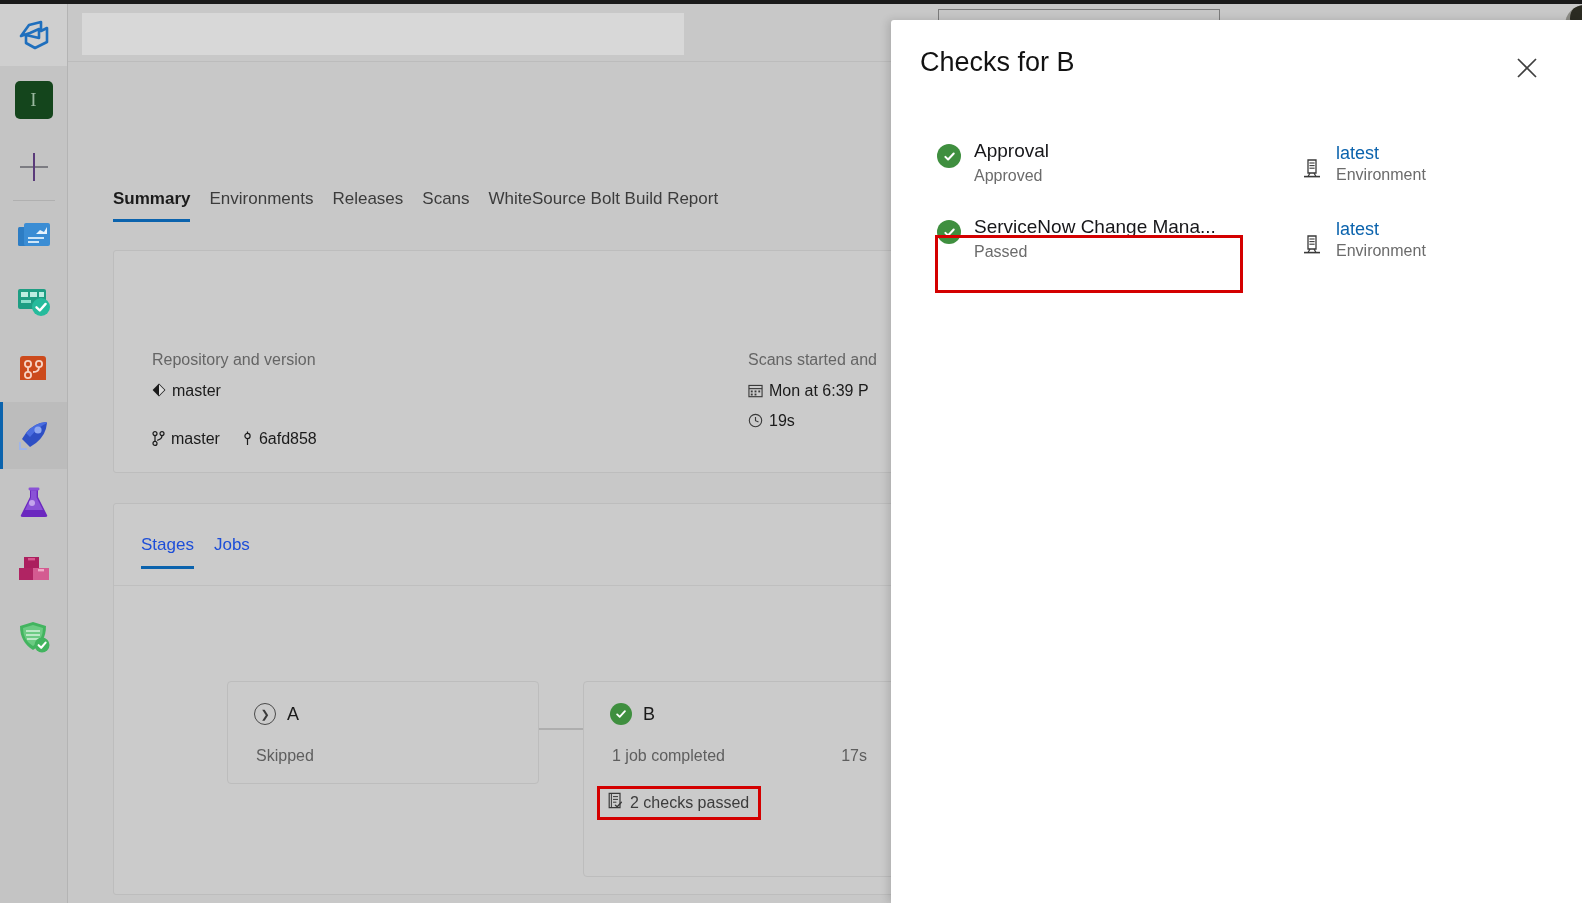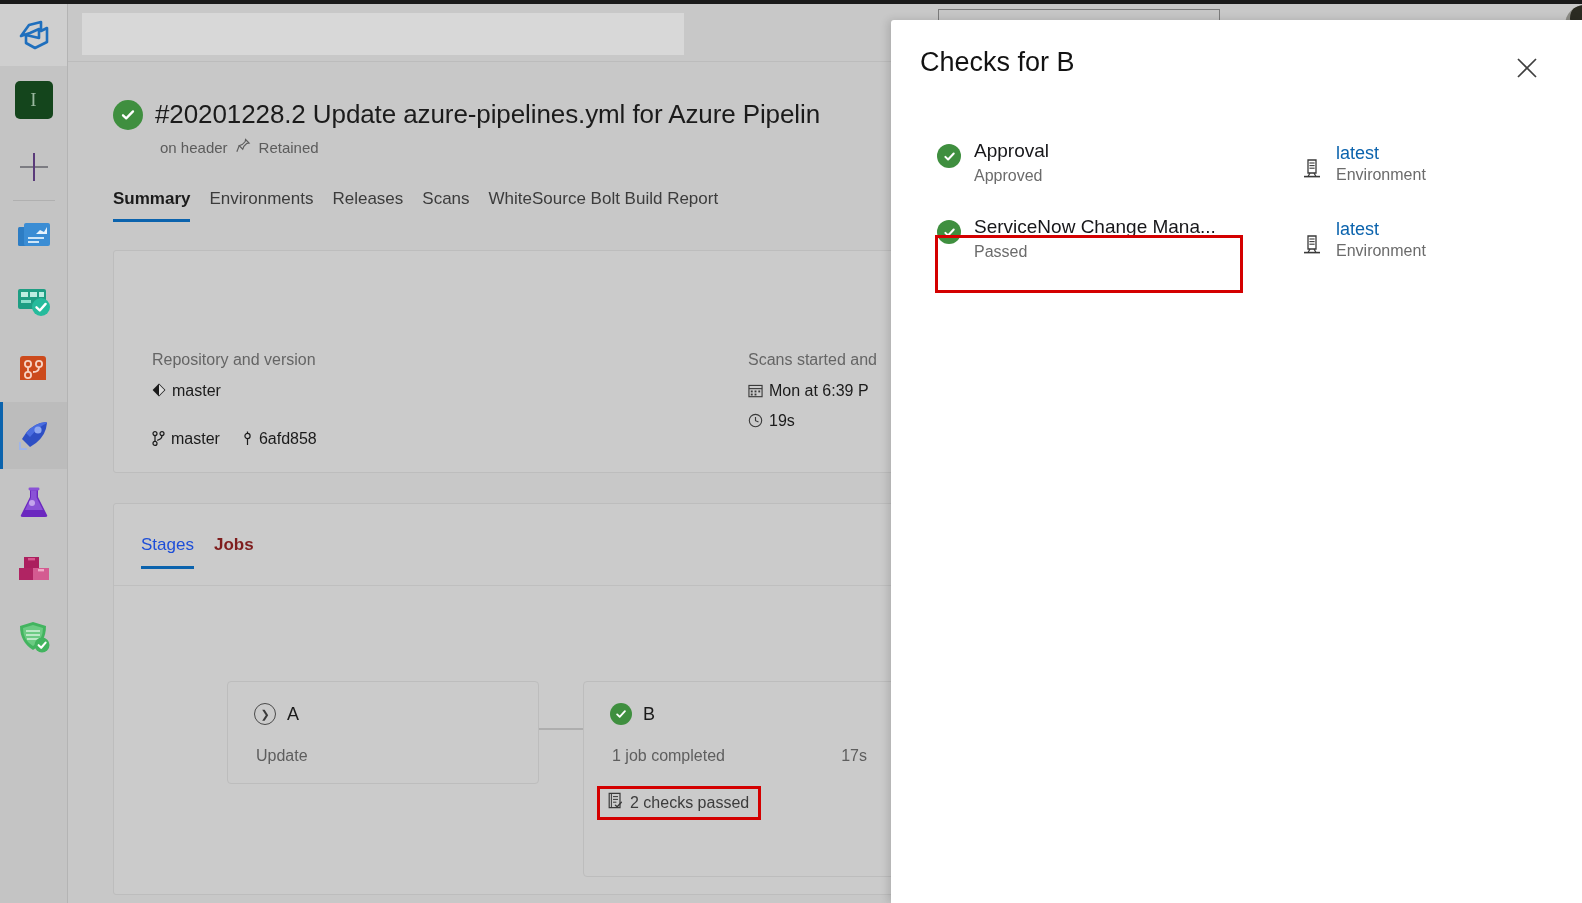--- a/index.html
+++ b/index.html
@@ -248,24 +248,23 @@
     width: 1100px; height: 392px;
   }
   .stage-tabs {
     position: absolute;
     left: 27px; top: 31px;
     display: flex; align-items: flex-end;
   }
   .stage-tab {
     position: relative;
     font-size: 17px;
-    color: #7f1d1d;
+    color: #1d4ed8;
     padding: 0 20px 14px 0;
     white-space: nowrap;
-    font-weight: bold;
   }
   .stage-tab.active { font-weight: normal; color: #1d4ed8; }
   .stage-tab.active::after {
     content: "";
     position: absolute;
     left: 0; bottom: 0;
     width: calc(100% - 20px);
     height: 3px;
     background: #0b63ad;
   }
@@ -503,41 +502,20 @@
   <div class="topbar">
     <div class="crumb-redact"></div>
     <div class="topbar-search" title=""></div>
     <div class="avatar">
       <div class="hair"></div>
     </div>
   </div>
 
   <div class="content">
 
-    <div class="run-head">
-      <div class="run-title-row">
-        <span class="status-circle" style="width:30px;height:30px;">
-          <svg width="18" height="18" viewBox="0 0 18 18">
-            <path d="M4 9.3 L7.2 12.4 L14 5.4" fill="none" stroke="#ffffff" stroke-width="2.3" stroke-linecap="round" stroke-linejoin="round"></path>
-          </svg>
-        </span>
-        <span class="run-title">#20201228.2 Update azure-pipelines.yml for Azure Pipelin</span>
-      </div>
-      <div class="run-sub">
-        <span>on header</span>
-        <span class="pin-icon">
-          <svg width="15" height="15" viewBox="0 0 16 16">
-            <path d="M10.2 1.6 L14 5.4 L11.6 5.7 L8.4 8.9 L7.2 12 L3.4 8.2
-                     L6.6 7 L9.8 3.8 Z" fill="none" stroke="#5c5c5c" stroke-width="1.2"></path>
-            <path d="M3.4 8.2 L0.9 14.6" fill="none" stroke="#5c5c5c" stroke-width="1.2"></path>
-          </svg>
-        </span>
-        <span>Retained</span>
-      </div>
-    </div>
 
     <div class="navtabs">
       <div class="navtab active">Summary</div>
       <div class="navtab">Environments</div>
       <div class="navtab">Releases</div>
       <div class="navtab">Scans</div>
       <div class="navtab">WhiteSource Bolt Build Report</div>
     </div>
 
     <div class="card card-info">
@@ -613,21 +591,21 @@
         <div class="stage-tab">Jobs</div>
       </div>
       <div class="stage-divider"></div>
 
       <div class="stage-card stage-a">
         <div class="stage-name-row">
           <span class="skip-icon">❯</span>
           <span class="stage-name">A</span>
         </div>
         <div class="stage-status-row">
-          <span>Update</span>
+          <span>Skipped</span>
           <span></span>
         </div>
       </div>
 
       <div class="connector"></div>
 
       <div class="stage-card stage-b">
         <div class="stage-name-row">
           <span class="status-circle" style="width:22px;height:22px;">
             <svg width="14" height="14" viewBox="0 0 16 16">

